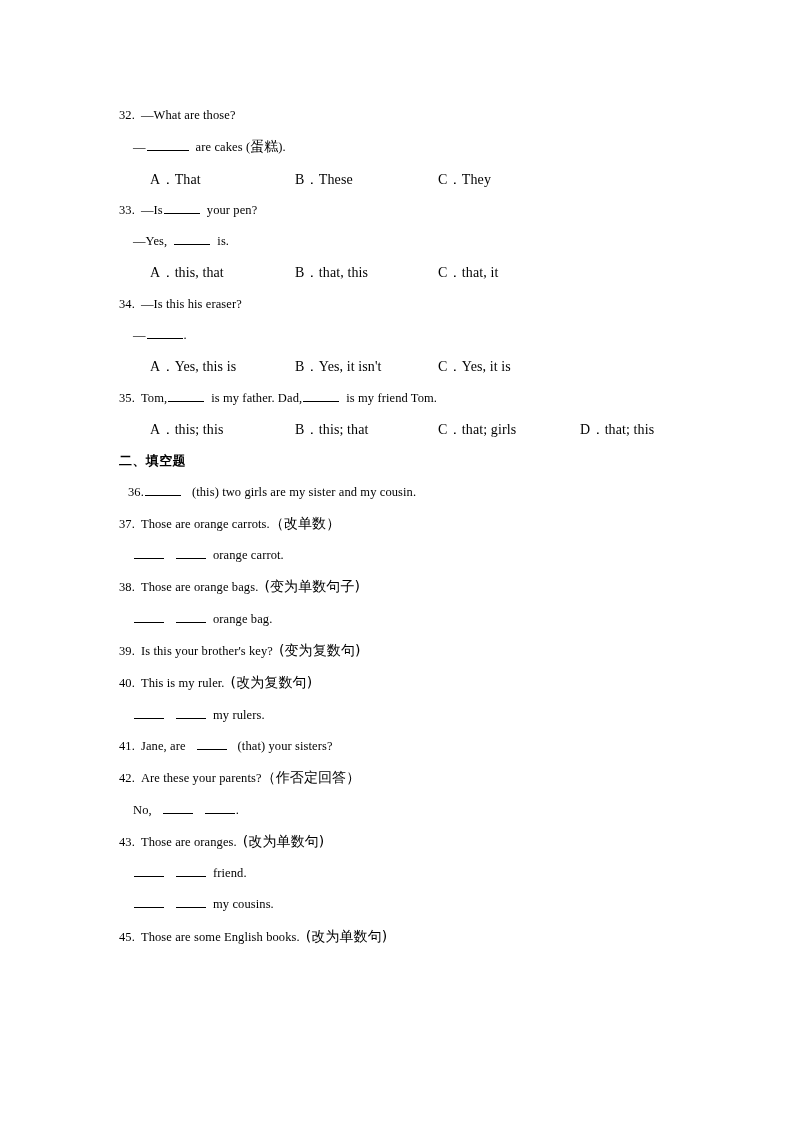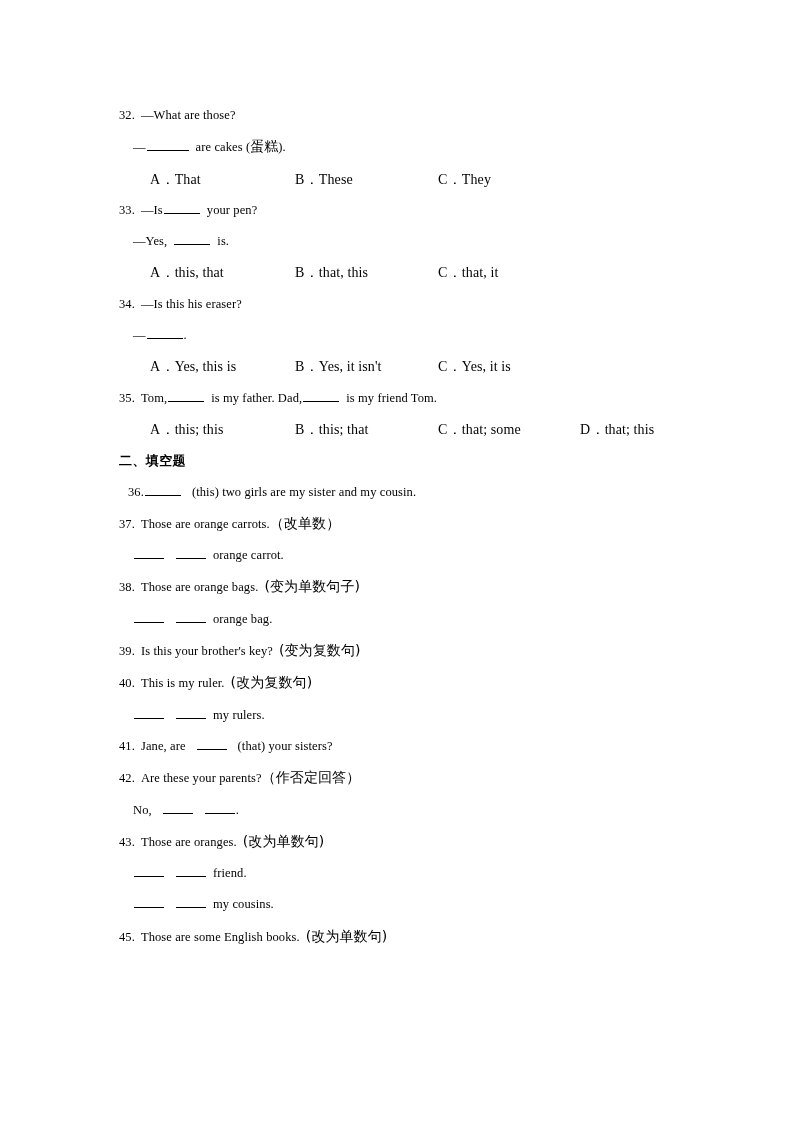--- a/index.html
+++ b/index.html
@@ -109,21 +109,21 @@
       <span class="opt opt-a"><span class="opt-letter">A</span><span class="opt-sep">．</span><span>Yes, this is</span></span>
       <span class="opt opt-b"><span class="opt-letter">B</span><span class="opt-sep">．</span><span>Yes, it isn't</span></span>
       <span class="opt opt-c"><span class="opt-letter">C</span><span class="opt-sep">．</span><span>Yes, it is</span></span>
     </div>
 
     <div class="line q-line"><span>35.</span><span class="gap-sm"></span><span>Tom,</span><span class="blank blank-md"></span><span class="gap-sm"></span><span>is my father. Dad,</span><span class="blank blank-md"></span><span class="gap-sm"></span><span>is my friend Tom.</span></div>
 
     <div class="line opt-line">
       <span class="opt opt-a"><span class="opt-letter">A</span><span class="opt-sep">．</span><span>this; this</span></span>
       <span class="opt opt-b"><span class="opt-letter">B</span><span class="opt-sep">．</span><span>this; that</span></span>
-      <span class="opt opt-c"><span class="opt-letter">C</span><span class="opt-sep">．</span><span>that; some</span></span>
+      <span class="opt opt-c"><span class="opt-letter">C</span><span class="opt-sep">．</span><span>that; girls</span></span>
       <span class="opt opt-d"><span class="opt-letter">D</span><span class="opt-sep">．</span><span>that; this</span></span>
     </div>
 
     <div class="section-head"><span class="cjk-bold">二、填空题</span></div>
 
     <div class="line q36-line"><span>36.</span><span class="blank blank-md"></span><span class="gap-md"></span><span>(this) two girls are my sister and my cousin.</span></div>
 
     <div class="line q-line"><span>37.</span><span class="gap-sm"></span><span>Those are orange carrots.</span><span class="cjk">（改单数）</span></div>
     <div class="line sub-line"><span class="blank blank-sm"></span><span class="gap-md"></span><span class="blank blank-sm"></span><span class="gap-sm"></span><span>orange carrot.</span></div>
 

